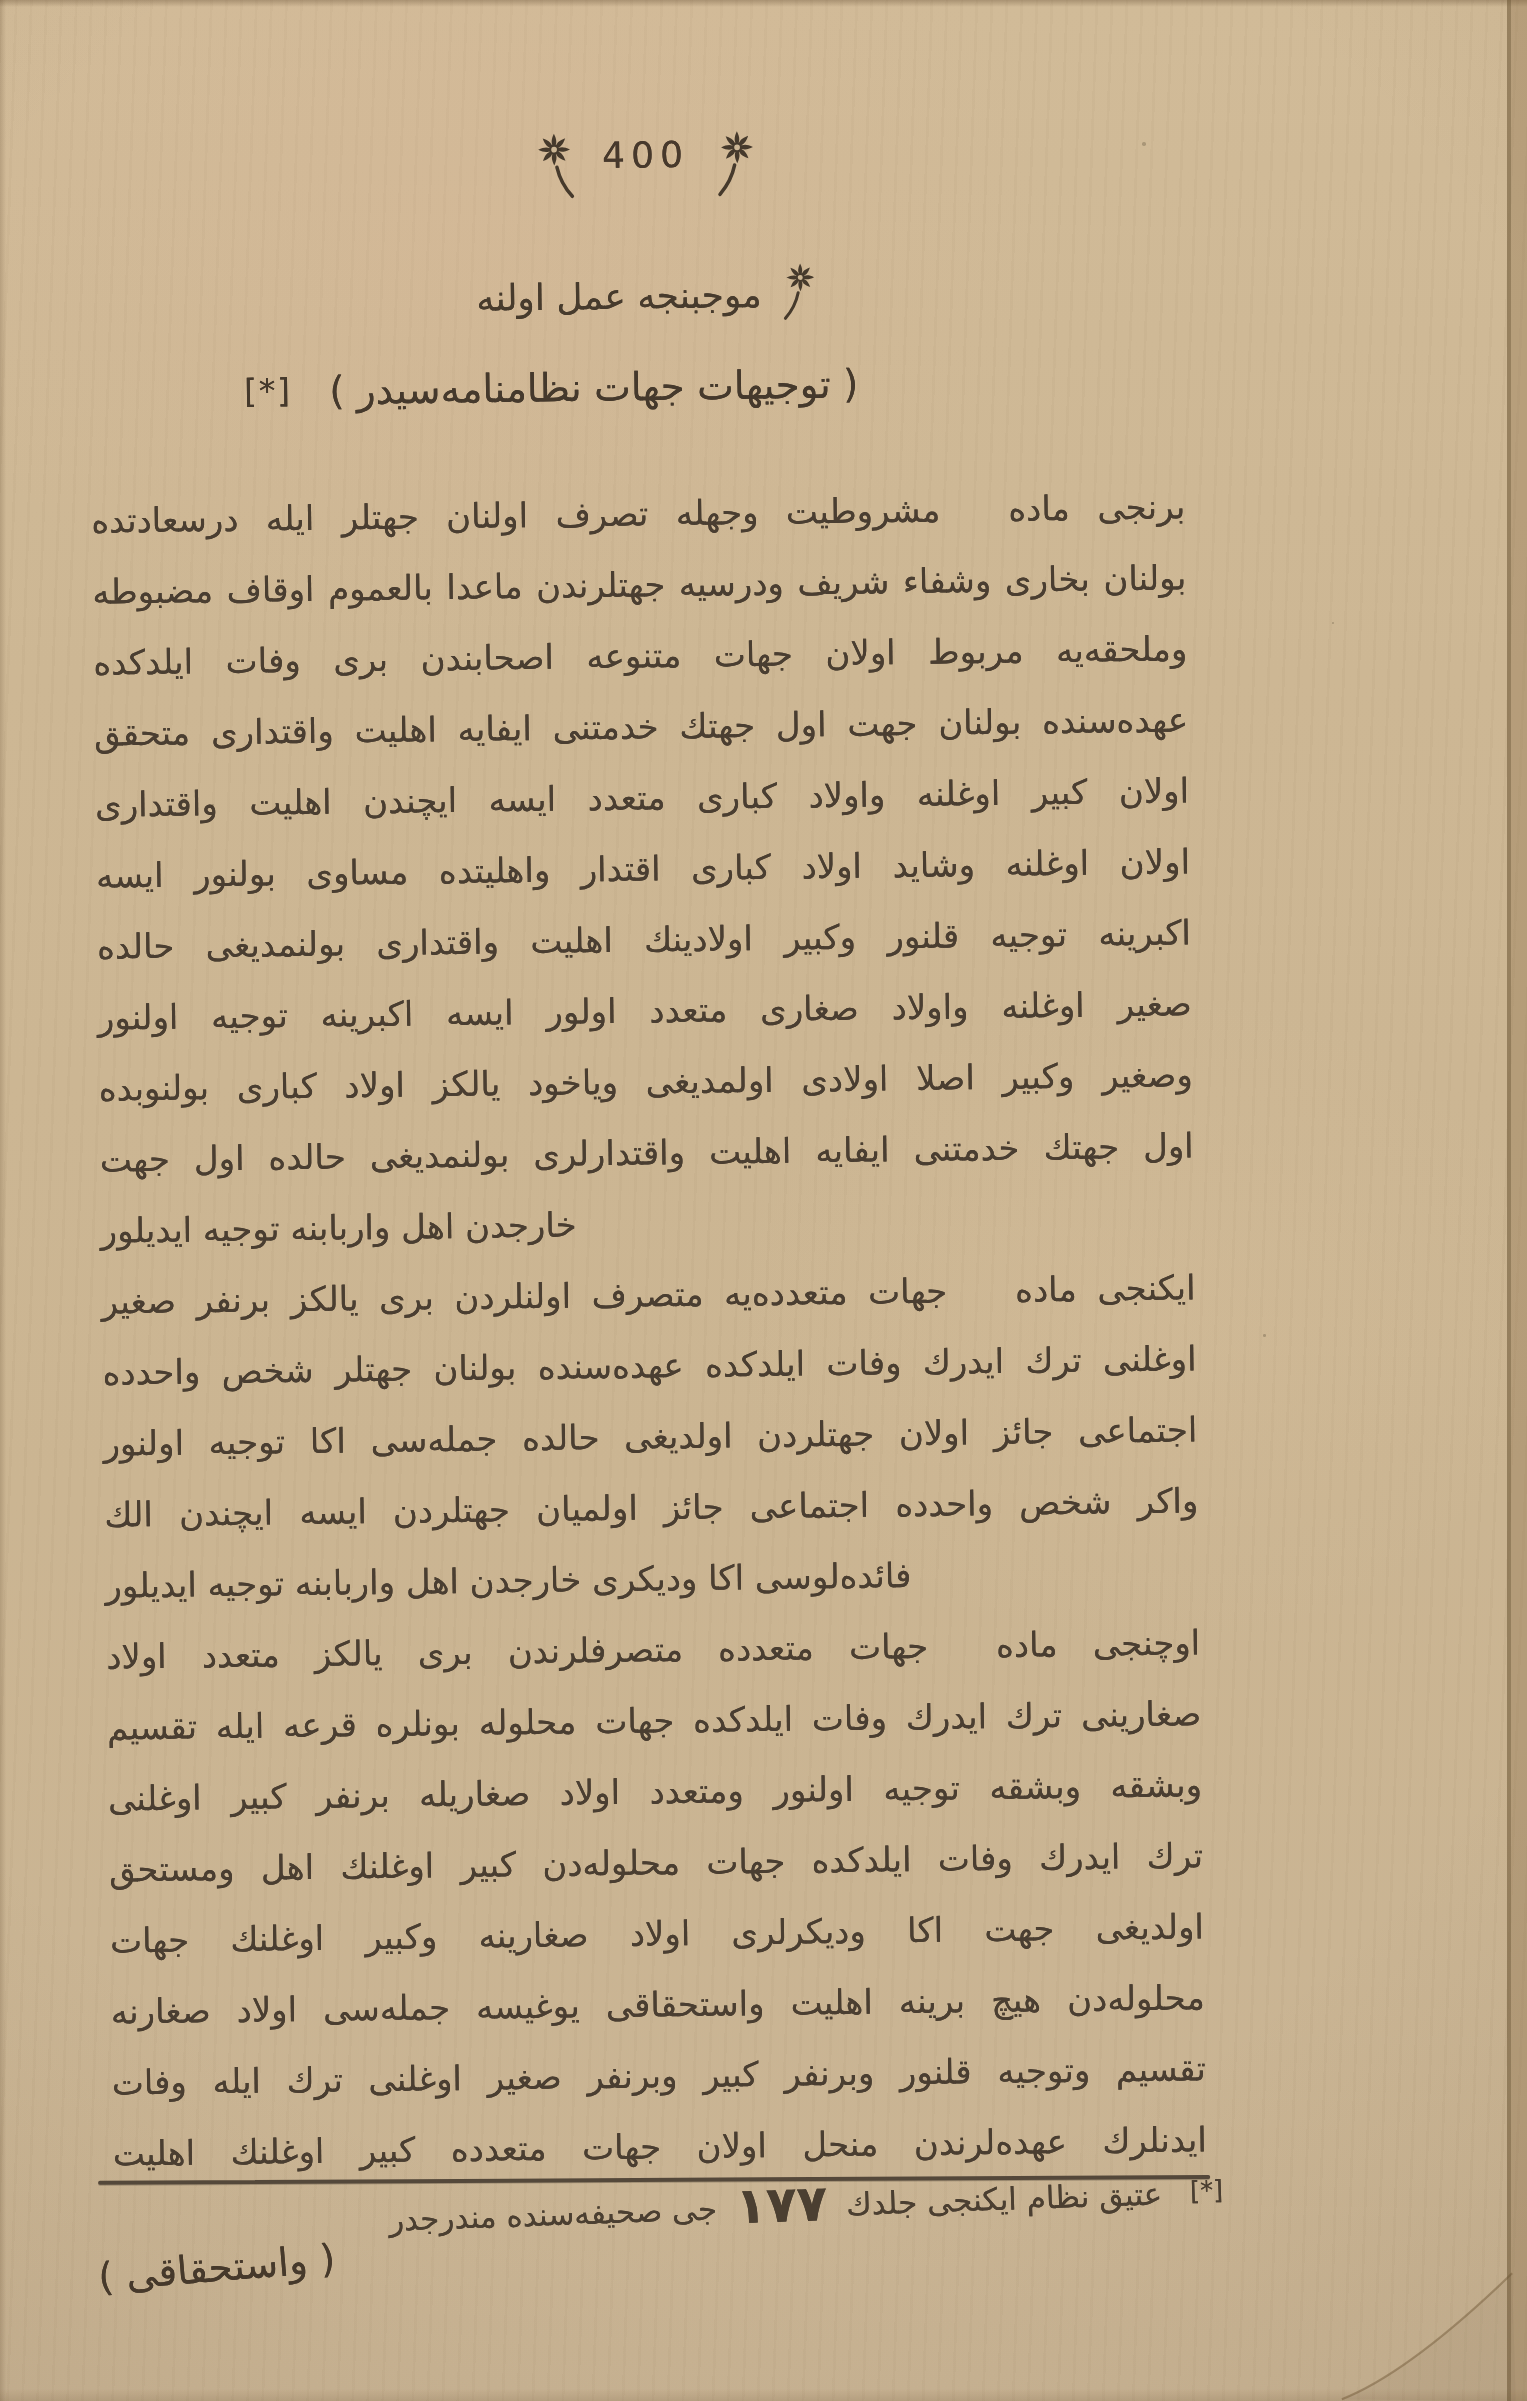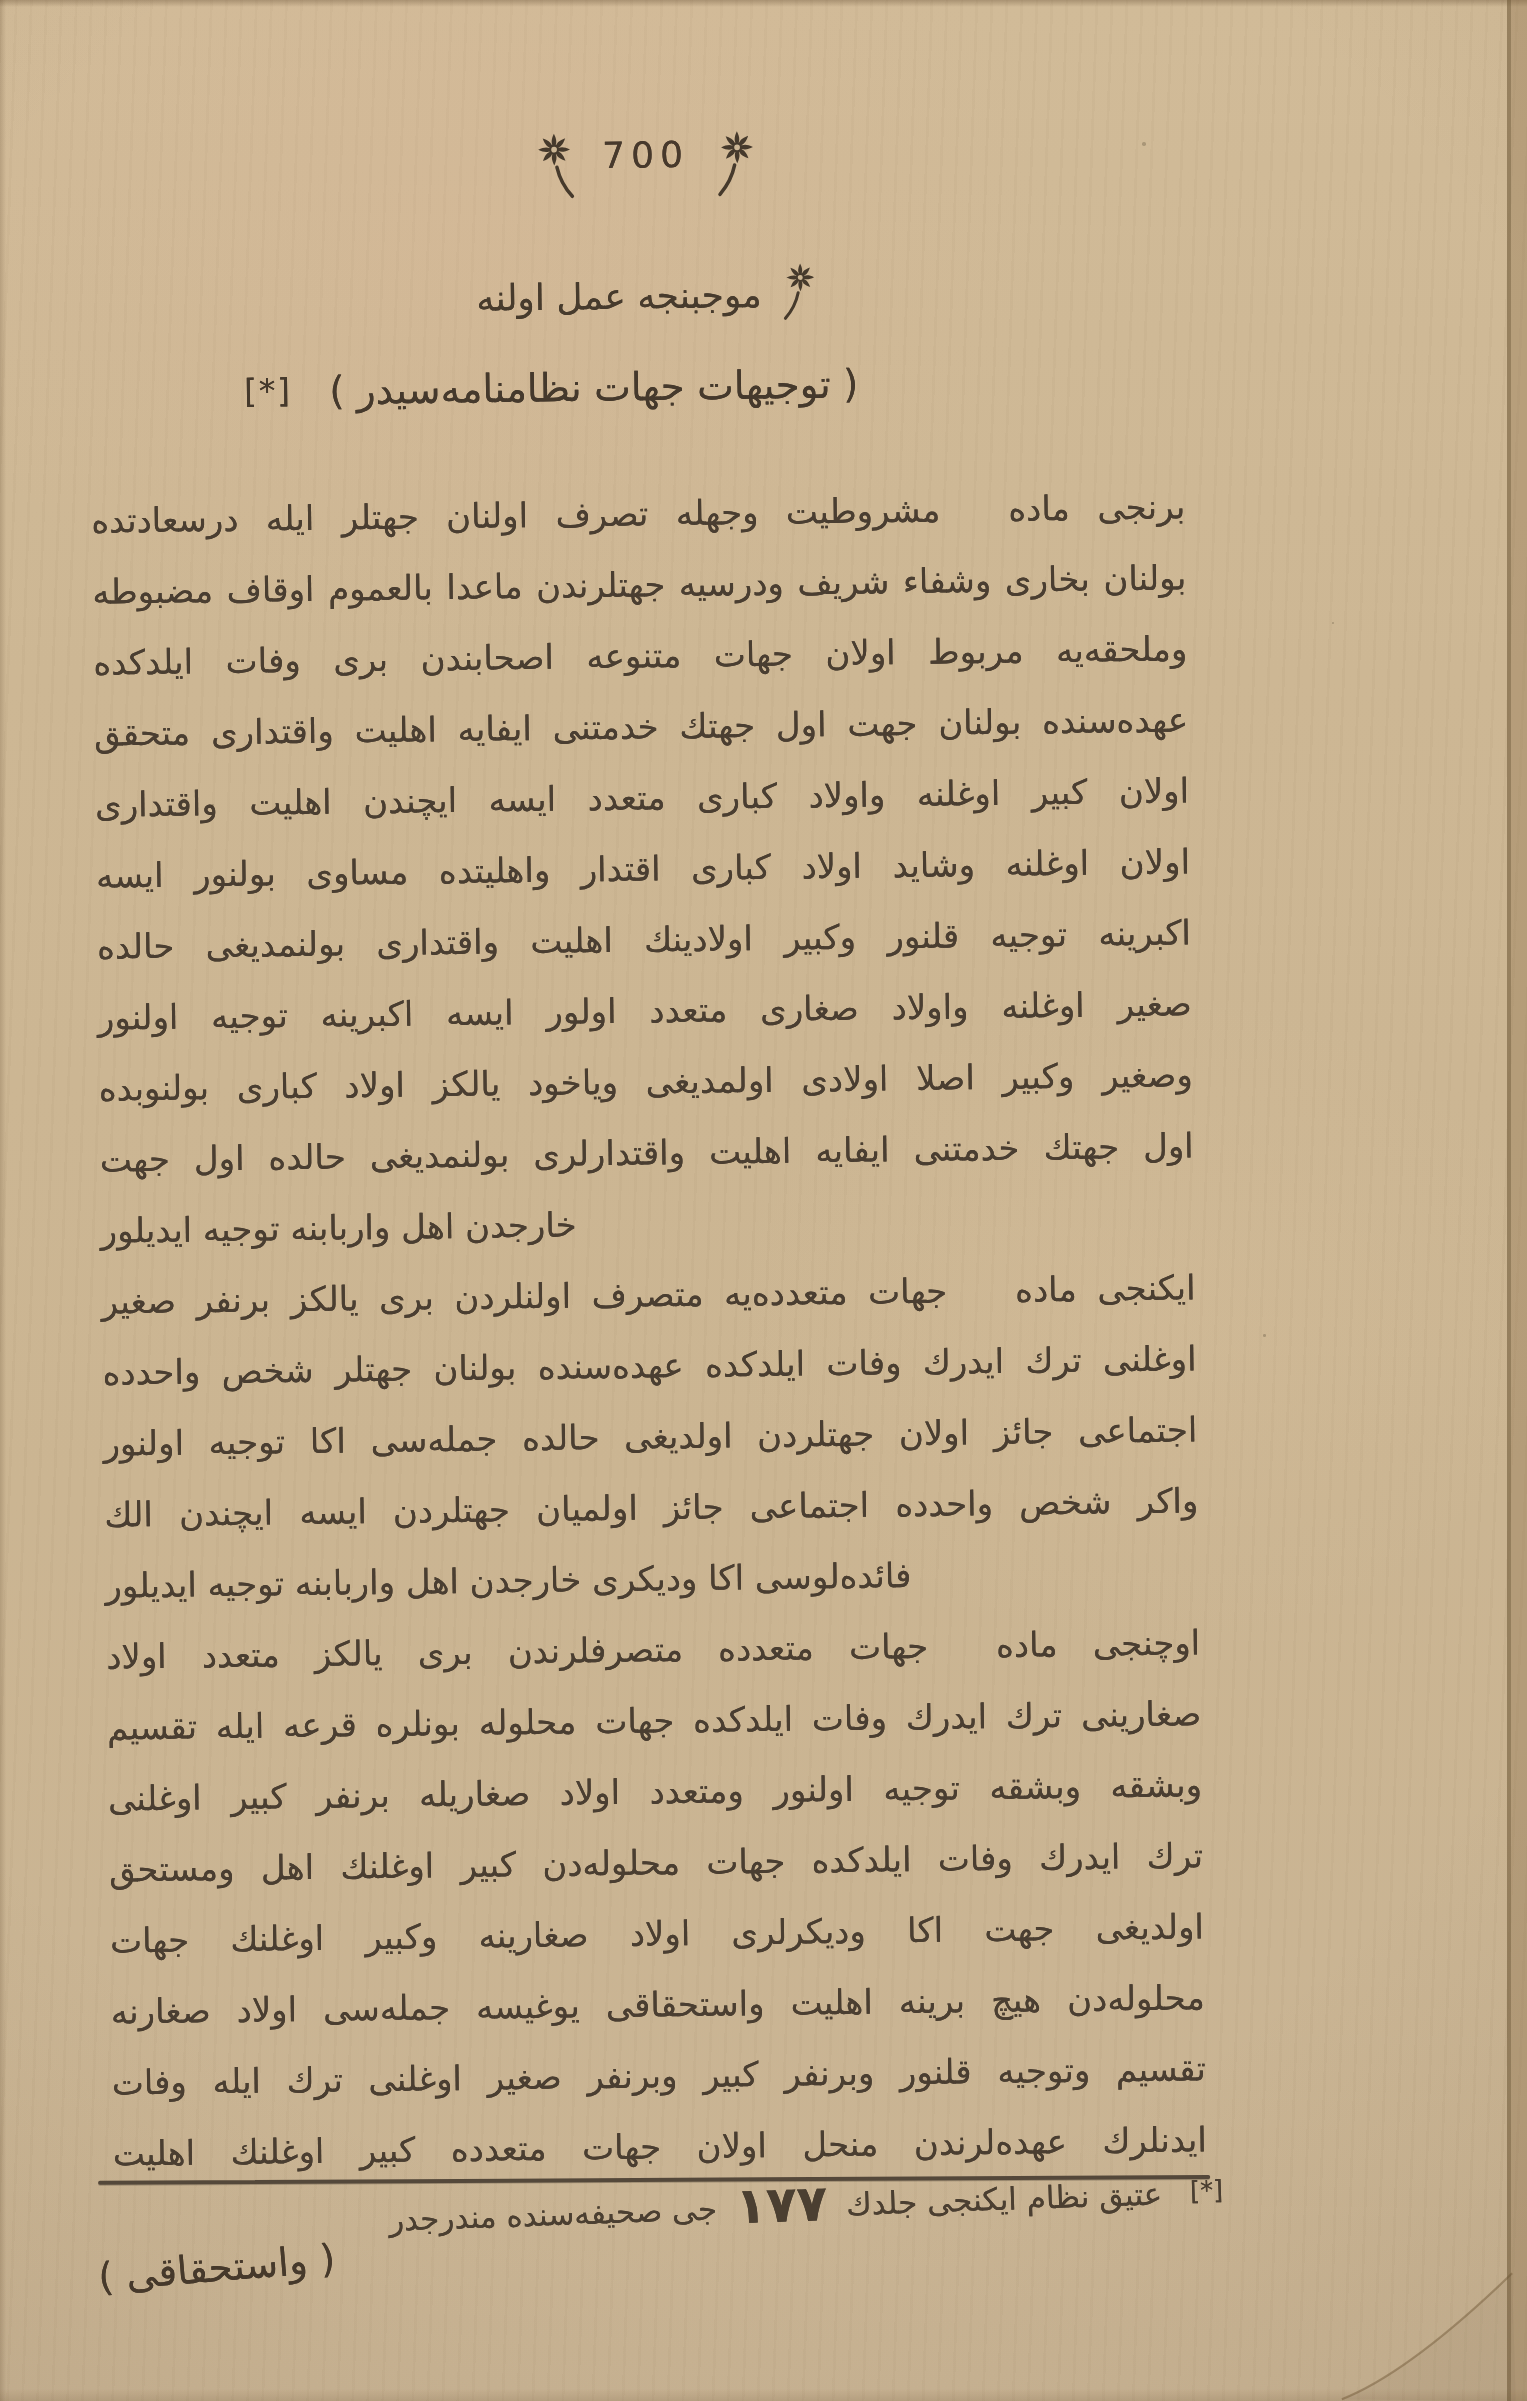--- a/index.html
+++ b/index.html
@@ -72,21 +72,21 @@
           <path d="M23 8 C26.5 15 26.5 20 23 23.5 C19.5 20 19.5 15 23 8 Z" transform="rotate(90 23 26)"></path>
           <path d="M23 8 C26.5 15 26.5 20 23 23.5 C19.5 20 19.5 15 23 8 Z" transform="rotate(135 23 26)"></path>
           <path d="M23 8 C26.5 15 26.5 20 23 23.5 C19.5 20 19.5 15 23 8 Z" transform="rotate(180 23 26)"></path>
           <path d="M23 8 C26.5 15 26.5 20 23 23.5 C19.5 20 19.5 15 23 8 Z" transform="rotate(225 23 26)"></path>
           <path d="M23 8 C26.5 15 26.5 20 23 23.5 C19.5 20 19.5 15 23 8 Z" transform="rotate(270 23 26)"></path>
           <path d="M23 8 C26.5 15 26.5 20 23 23.5 C19.5 20 19.5 15 23 8 Z" transform="rotate(315 23 26)"></path>
         </g>
         <circle cx="23" cy="26" r="4.5" fill="#cdb795" stroke="#463a2c" stroke-width="2.5"></circle>
         <path d="M20 46 C17 60 11 70 3 79" stroke="#463a2c" stroke-width="4" fill="none" stroke-linecap="round"></path>
       </svg>
-      <span class="pageno-digits ink">700</span>
+      <span class="pageno-digits ink">400</span>
       <svg class="orn" viewBox="0 0 46 86">
         <g fill="#463a2c">
           <path d="M23 8 C26.5 15 26.5 20 23 23.5 C19.5 20 19.5 15 23 8 Z"></path>
           <path d="M23 8 C26.5 15 26.5 20 23 23.5 C19.5 20 19.5 15 23 8 Z" transform="rotate(45 23 26)"></path>
           <path d="M23 8 C26.5 15 26.5 20 23 23.5 C19.5 20 19.5 15 23 8 Z" transform="rotate(90 23 26)"></path>
           <path d="M23 8 C26.5 15 26.5 20 23 23.5 C19.5 20 19.5 15 23 8 Z" transform="rotate(135 23 26)"></path>
           <path d="M23 8 C26.5 15 26.5 20 23 23.5 C19.5 20 19.5 15 23 8 Z" transform="rotate(180 23 26)"></path>
           <path d="M23 8 C26.5 15 26.5 20 23 23.5 C19.5 20 19.5 15 23 8 Z" transform="rotate(225 23 26)"></path>
           <path d="M23 8 C26.5 15 26.5 20 23 23.5 C19.5 20 19.5 15 23 8 Z" transform="rotate(270 23 26)"></path>
           <path d="M23 8 C26.5 15 26.5 20 23 23.5 C19.5 20 19.5 15 23 8 Z" transform="rotate(315 23 26)"></path>

